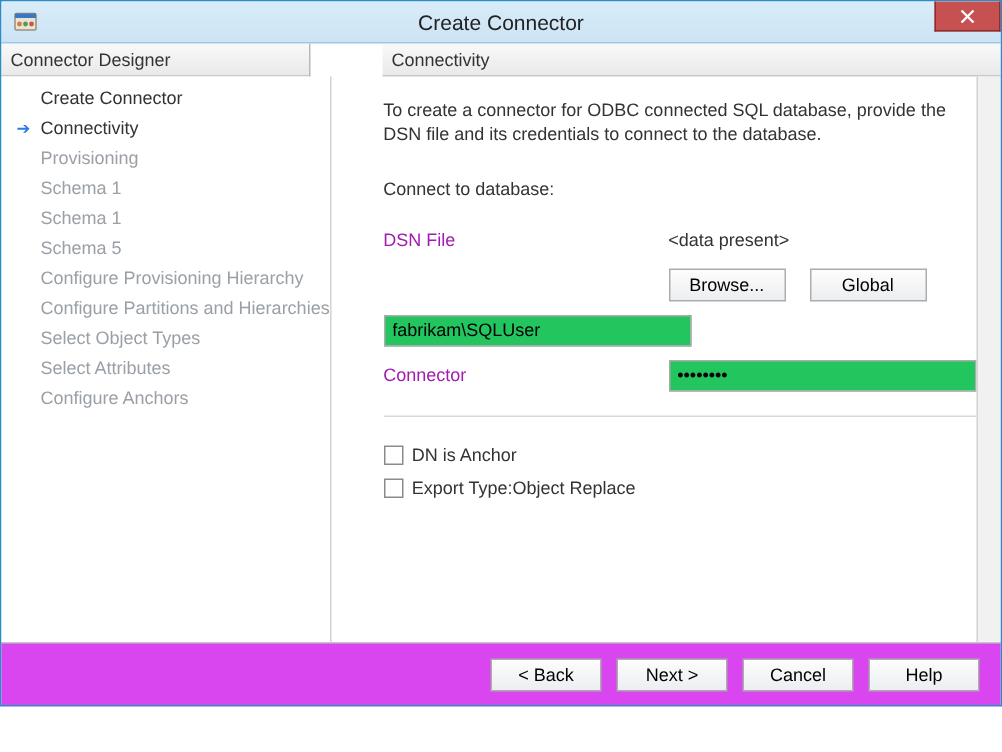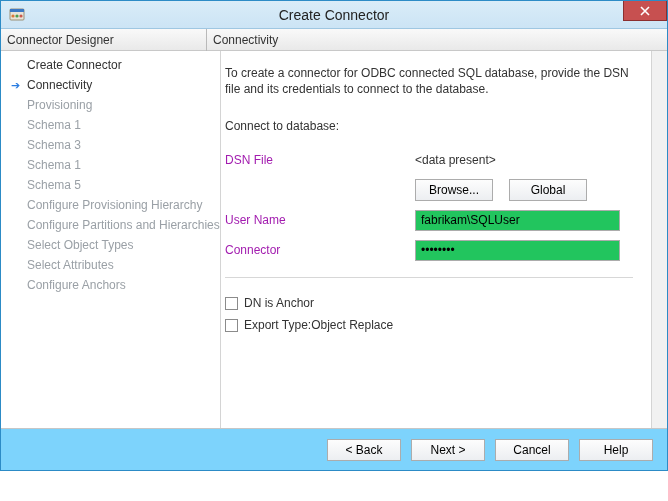--- a/index.html
+++ b/index.html
@@ -32,21 +32,21 @@
     position: absolute; right: 0; top: 0;
     width: 44px; height: 20px;
     background: #c75050; border: 1px solid #8b2f2f; border-top: none;
     display: flex; align-items: center; justify-content: center;
     color: #fff; cursor: pointer;
   }
   .close-btn svg { width: 10px; height: 10px; }
 
   
   .body {
-    flex: 1; display: flex; min-height: 0;
+    flex: 1; display: flex; min-height: 0; gap: 48px;
   }
   .left-pane {
     width: 206px;
     border-right: 1px solid #b9b9b9;
     display: flex; flex-direction: column;
   }
   .pane-header {
     height: 22px; line-height: 22px; padding-left: 6px;
     background: linear-gradient(#f9f9f9,#e9e9e9);
     border-bottom: 1px solid #c8c8c8;
@@ -97,35 +97,35 @@
   }
 
   .chk-row { display: flex; align-items: center; height: 22px; gap: 6px; }
   .chk {
     width: 13px; height: 13px; border: 1px solid #8b8b8b; background: #fff; display:inline-block;
   }
 
   
   .footer {
     height: 42px; border-top: 1px solid #c6c6c6;
-    background: #7dd3fc;
+    background: #d946ef;
     display: flex; align-items: center; justify-content: flex-end;
     gap: 10px; padding-right: 14px;
   }
   .footer .btn { min-width: 74px; }
 
   
   .scroll-strip {
     width: 16px;
     border-left: 1px solid #d4d4d4;
     background: #f1f1f1;
   }
   .left-wrap, .right-wrap { display:flex; flex:1; min-height:0; }
   .left-inner { flex:1; display:flex; flex-direction:column; }
-  .right-inner { flex:1; display:flex; flex-direction:column; min-width:0; }
+  .right-inner { flex:1; display:flex; flex-direction:column; min-width:0;align-items:center; }
 </style>
 </head>
 <body>
 
 <div class="window">
 
   <div class="titlebar">
     <span class="sys-icon">
       <svg viewBox="0 0 16 16">
           <rect x="1" y="2" width="14" height="11" rx="1" fill="#e9e4d8" stroke="#9a9076"></rect>
@@ -161,24 +161,20 @@
             <div class="nav-item disabled">
                 <span class="arrow"></span>
                 <span class="label">Provisioning</span>
               </div>
             <div class="nav-item disabled">
                 <span class="arrow"></span>
                 <span class="label">Schema 1</span>
               </div>
             <div class="nav-item disabled">
                 <span class="arrow"></span>
-                <span class="label">Schema 3</span>
-              </div>
-            <div class="nav-item disabled">
-                <span class="arrow"></span>
                 <span class="label">Schema 1</span>
               </div>
             <div class="nav-item disabled">
                 <span class="arrow"></span>
                 <span class="label">Schema 5</span>
               </div>
             <div class="nav-item disabled">
                 <span class="arrow"></span>
                 <span class="label">Configure Provisioning Hierarchy</span>
               </div>
@@ -222,21 +218,20 @@
             </div>
             <div class="form-row">
               <div class="lbl"></div>
               <div class="val-area">
                 <button class="btn">Browse...</button>
                 <button class="btn">Global</button>
               </div>
             </div>
 
             <div class="form-row">
-              <div class="lbl">User Name</div>
               <div class="val-area">
                   <input class="field" value="fabrikam\SQLUser" style="">
                 </div>
             </div>
             <div class="form-row">
               <div class="lbl">Connector</div>
               <div class="val-area">
                   <input class="field" type="password" value="••••••••" style="">
                 </div>
             </div>

